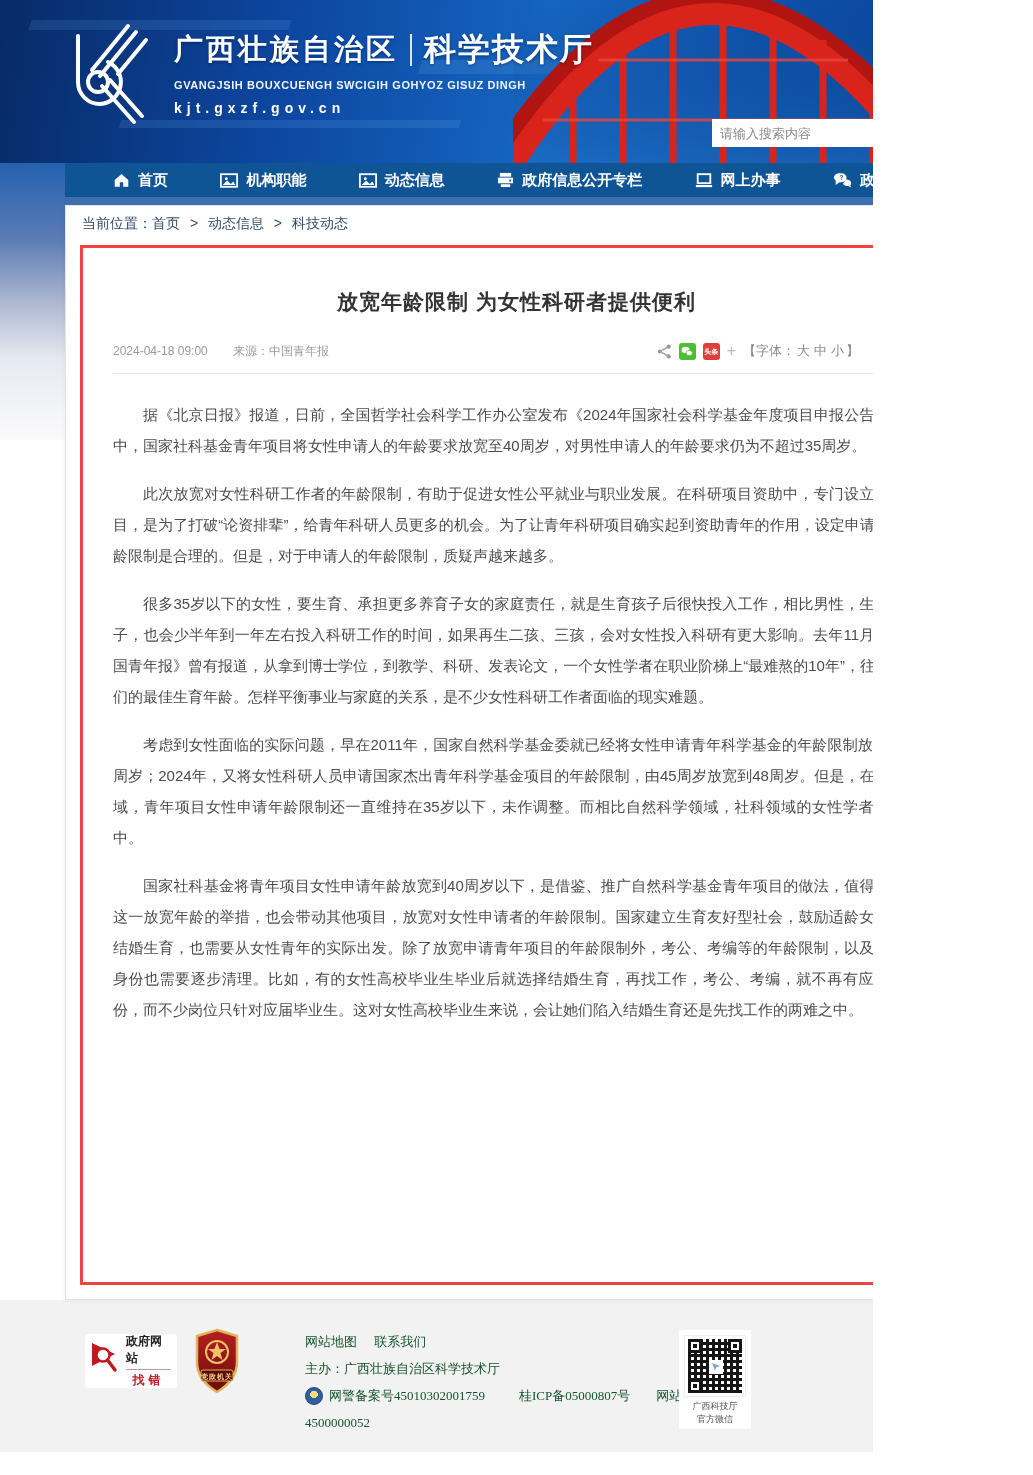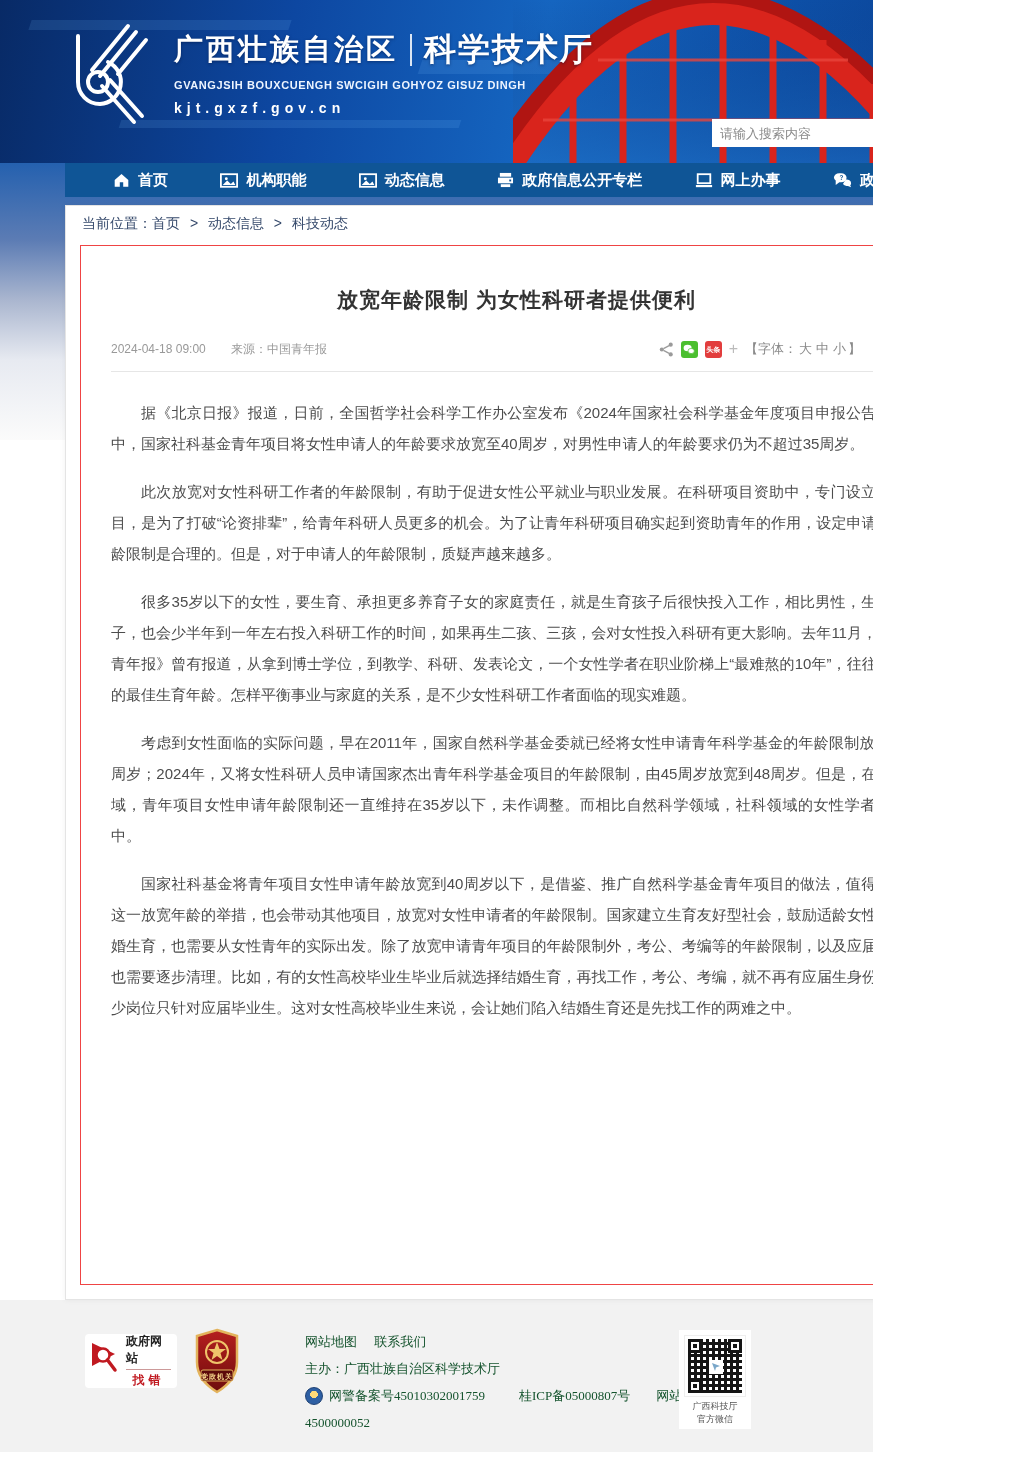--- a/index.html
+++ b/index.html
@@ -34,21 +34,21 @@
     display:flex;align-items:center;justify-content:space-between;padding:0 48px;box-sizing:border-box;}
   .nav-item{display:flex;align-items:center;gap:8px;color:#fff;font-size:15px;font-weight:bold;cursor:pointer;white-space:nowrap;}
   .nav-item svg{display:block;}
 
   
   .panel{position:absolute;left:65px;top:205px;width:903px;height:1095px;z-index:2;background:#fff;
     border:1px solid #e4e4e4;box-sizing:border-box;box-shadow:0 0 6px rgba(0,0,0,.06);}
   .breadcrumb{padding:9px 16px 8px;font-size:14px;color:#35496b;}
   .breadcrumb .crumb{cursor:pointer;}
   .breadcrumb .sep{margin:0 6px;color:#35496b;}
-  .article-box{margin:4px 14px 0;border:1px solid #ef4444;height:1040px;box-sizing:border-box;overflow:hidden;}
+  .article-box{margin:4px 14px 0;border:3px solid #ef4444;height:1040px;box-sizing:border-box;overflow:hidden;}
   .article-title{margin:0;padding:40px 40px 0;text-align:center;font-size:21px;font-weight:bold;color:#333;letter-spacing:1px;}
   .meta-row{display:flex;justify-content:space-between;align-items:center;padding:26px 30px 0;}
   .meta-left{font-size:12px;color:#999;}
   .meta-date{margin-right:22px;}
   .meta-right{display:flex;align-items:center;gap:7px;font-size:13px;color:#8a8a8a;}
   .share-box{width:17px;height:17px;border-radius:3px;display:flex;align-items:center;justify-content:center;cursor:pointer;}
   .share-wechat{background:#4bbf2f;}
   .share-weibo{background:#e23d3d;color:#fff;font-size:7px;font-weight:bold;line-height:1;}
   .share-plus{color:#bbb;font-size:16px;cursor:pointer;}
   .font-ctl{white-space:nowrap;color:#8a8a8a;}

